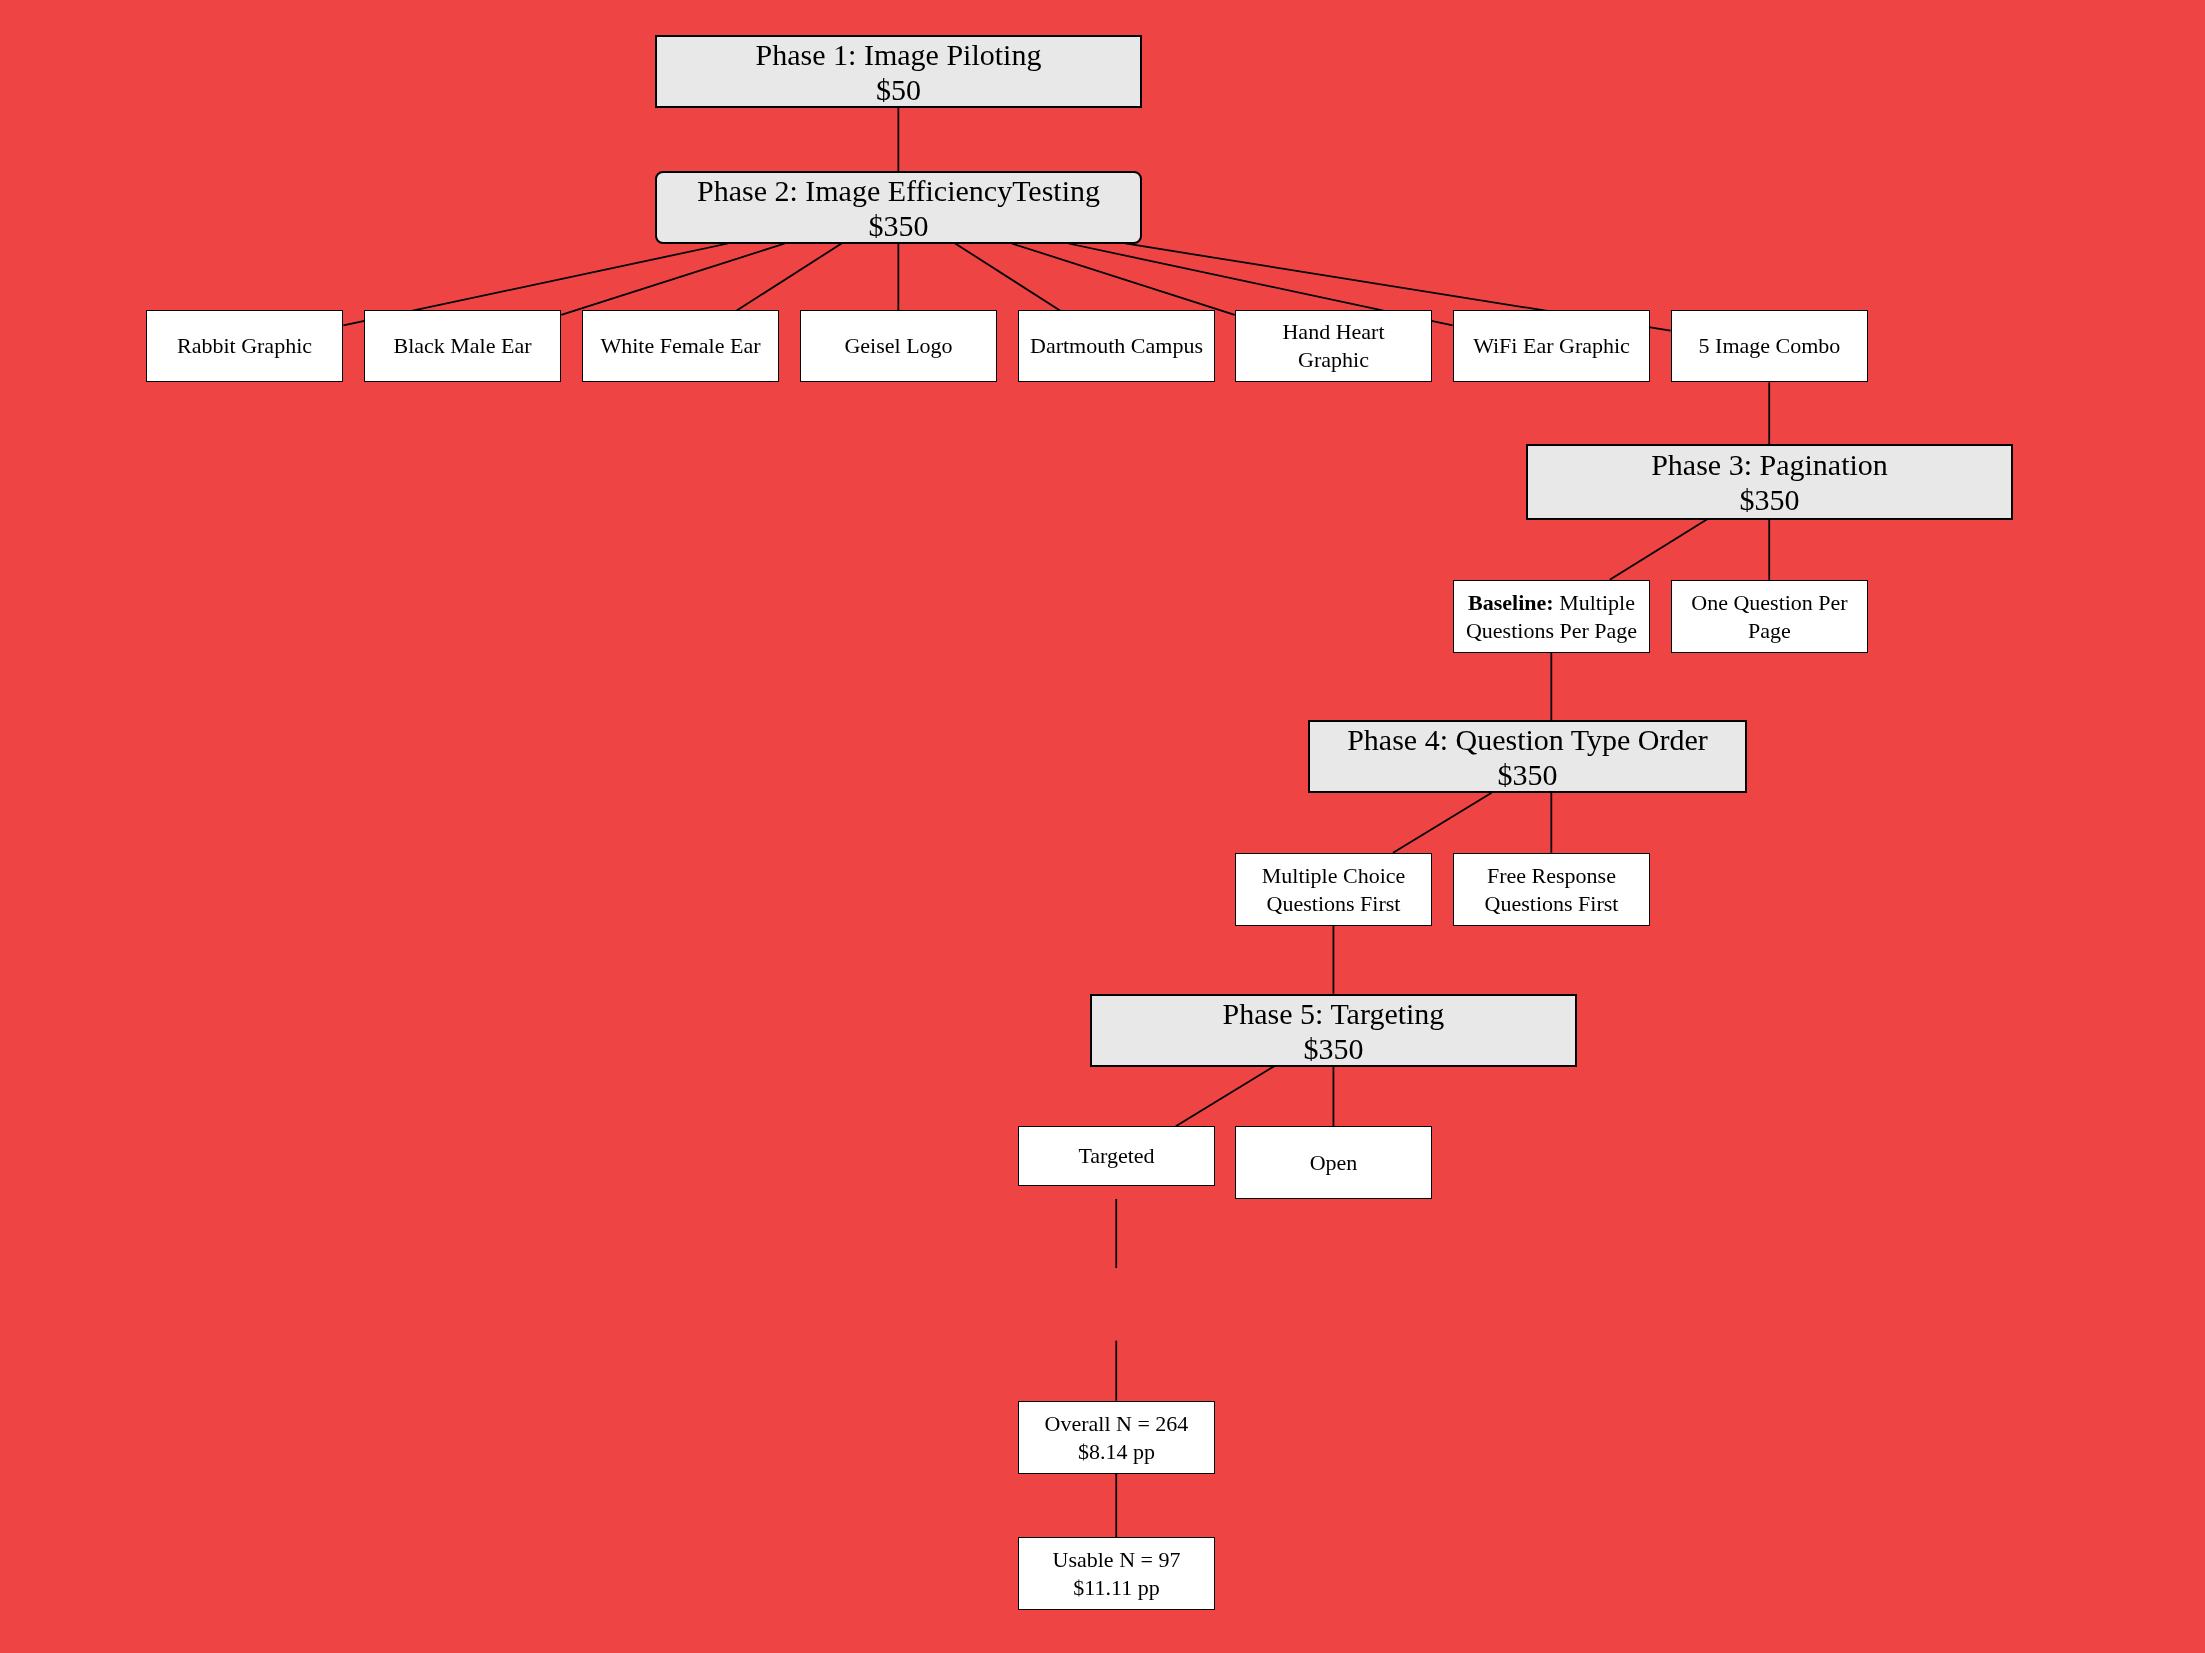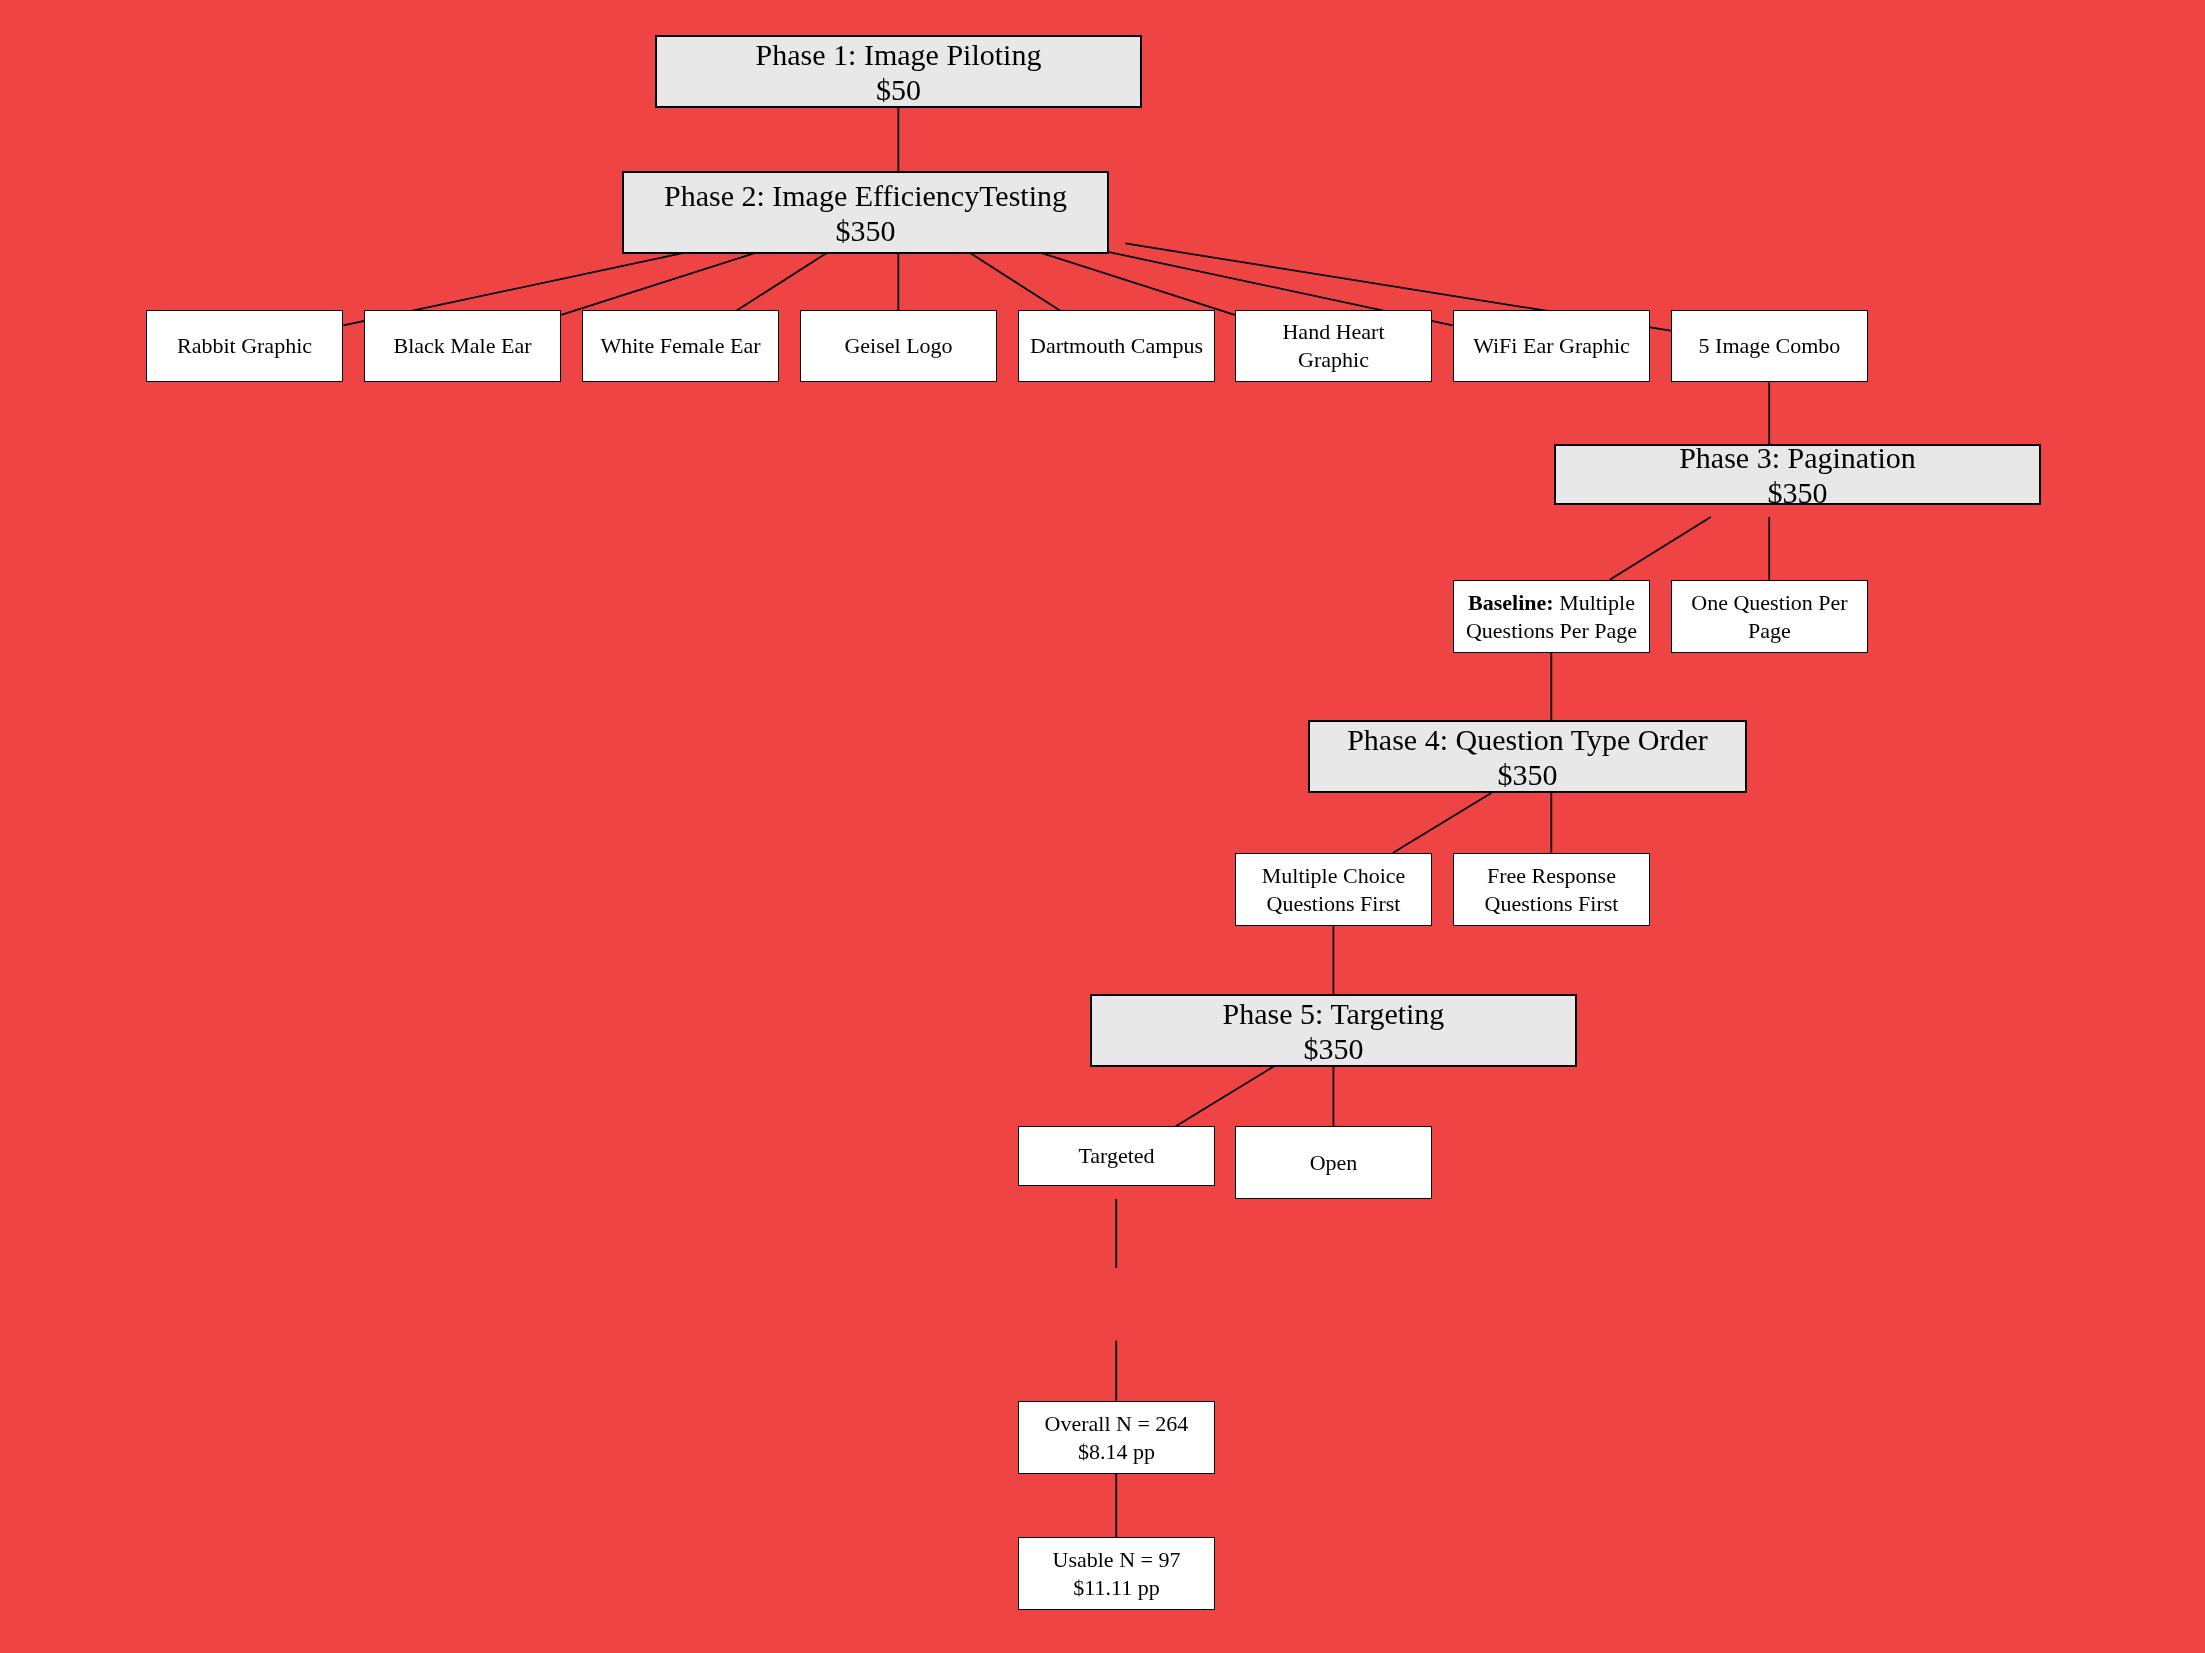--- a/index.html
+++ b/index.html
@@ -69,21 +69,21 @@
       <line x1="1806.6" y1="1512.0" x2="1667.4" y2="1597.0"></line>
       <line x1="1891.0" y1="1512.0" x2="1891.0" y2="1597.0"></line>
       <line x1="1583.0" y1="1700.0" x2="1583.0" y2="1798.0"></line>
       <line x1="1583.0" y1="1901.0" x2="1583.0" y2="1986.0"></line>
       <line x1="1583.0" y1="2089.0" x2="1583.0" y2="2180.0"></line>
     </svg>
 <div class="node phase" style="left: 655px; top: 35px; width: 487px; height: 73px;">
       <div class="line">Phase 1: Image Piloting</div>
       <div class="line">$50</div>
     </div>
-    <div class="node phase" style="left: 622px; top: 171px; width: 487px; height: 83px;">
+    <div class="node phase" style="left: 655px; top: 171px; width: 487px; height: 73px; border-radius: 8px;">
       <div class="line">Phase 2: Image EfficiencyTesting</div>
       <div class="line">$350</div>
     </div>
     <div class="node option" style="left: 146px; top: 310px; width: 197px; height: 72px;">
       <div class="line">Rabbit Graphic</div>
     </div>
     <div class="node option" style="left: 364px; top: 310px; width: 197px; height: 72px;">
       <div class="line">Black Male Ear</div>
     </div>
     <div class="node option" style="left: 582px; top: 310px; width: 197px; height: 72px;">
@@ -98,21 +98,21 @@
     <div class="node option" style="left: 1235px; top: 310px; width: 197px; height: 72px;">
       <div class="line">Hand Heart</div>
       <div class="line">Graphic</div>
     </div>
     <div class="node option" style="left: 1453px; top: 310px; width: 197px; height: 72px;">
       <div class="line">WiFi Ear Graphic</div>
     </div>
     <div class="node option" style="left: 1671px; top: 310px; width: 197px; height: 72px;">
       <div class="line">5 Image Combo</div>
     </div>
-    <div class="node phase" style="left: 1526px; top: 444px; width: 487px; height: 61px; margin-left: 28px;">
+    <div class="node phase" style="left: 1526px; top: 444px; width: 487px; height: 76px;">
       <div class="line">Phase 3: Pagination</div>
       <div class="line">$350</div>
     </div>
     <div class="node option" style="left: 1453px; top: 580px; width: 197px; height: 73px;">
       <div class="line"><b>Baseline:</b><span> Multiple</span></div>
       <div class="line">Questions Per Page</div>
     </div>
     <div class="node option" style="left: 1671px; top: 580px; width: 197px; height: 73px;">
       <div class="line">One Question Per</div>
       <div class="line">Page</div>

